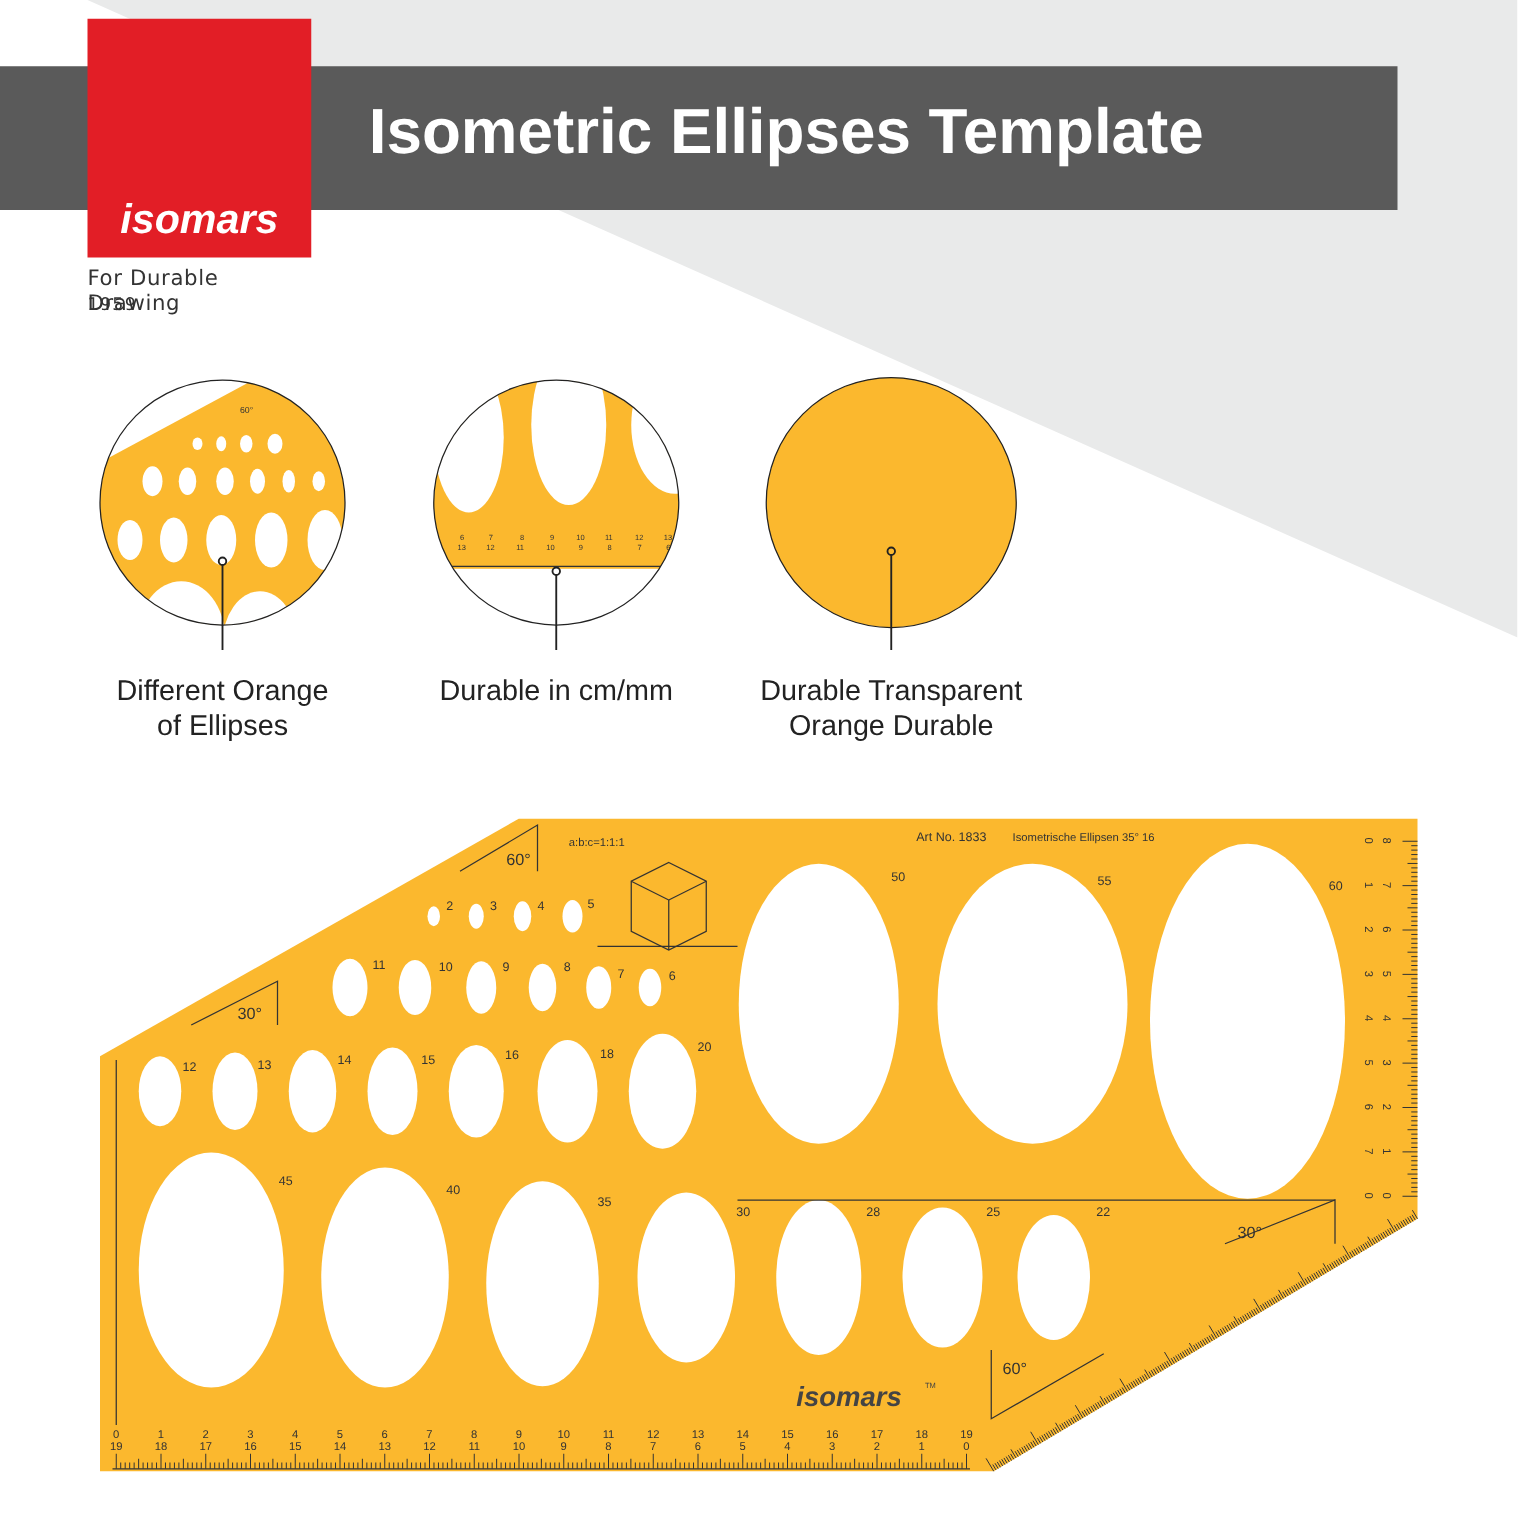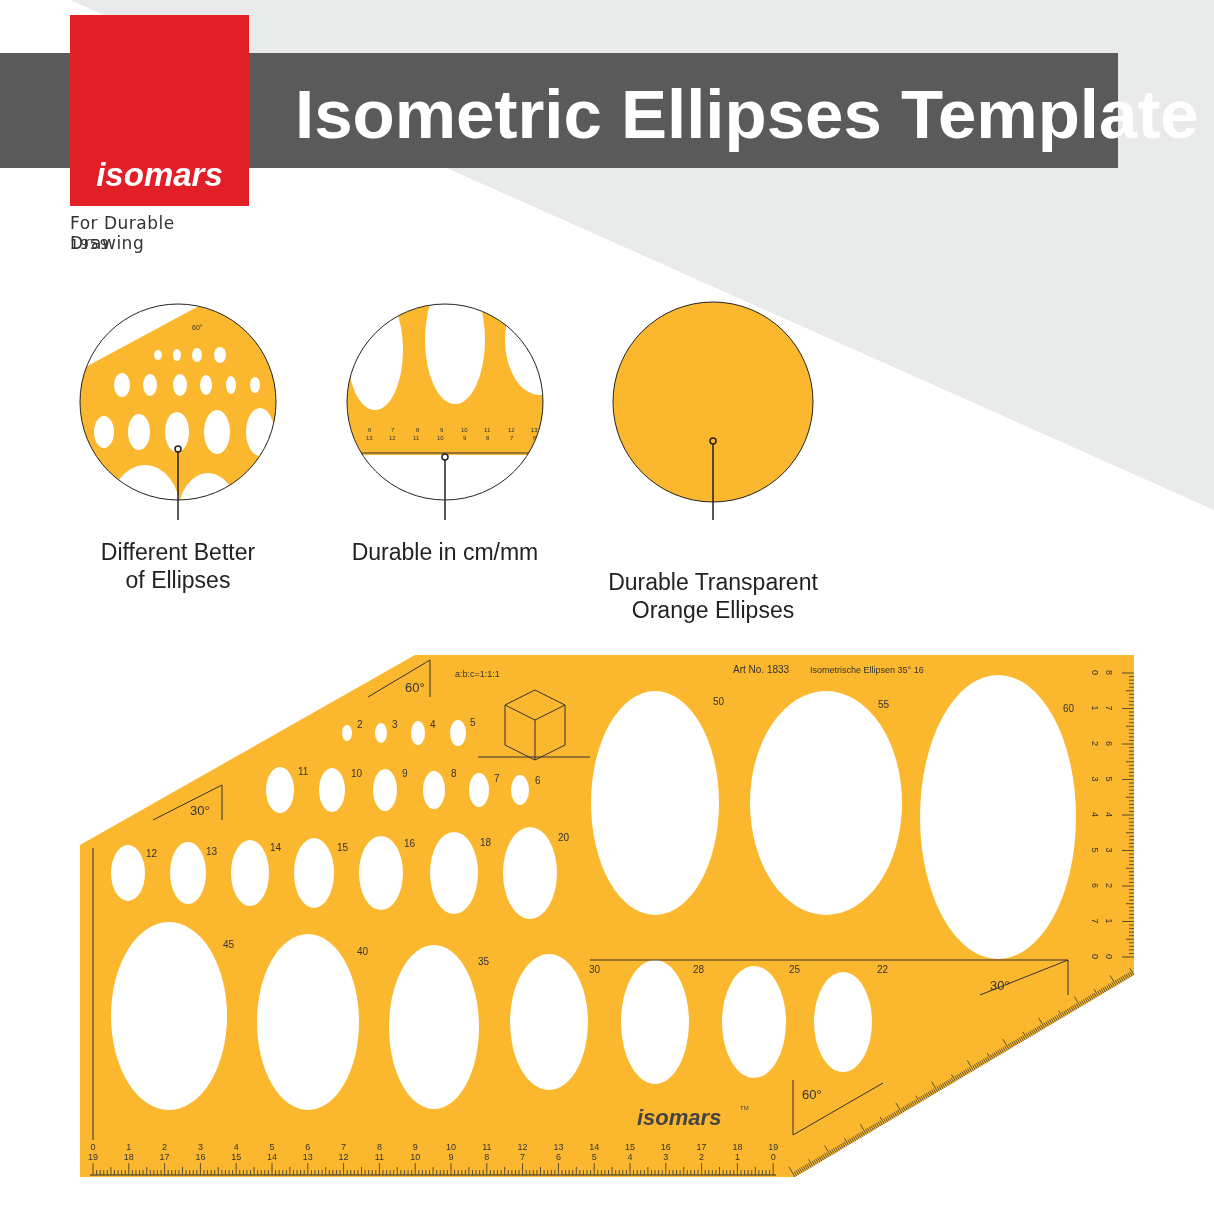--- a/index.html
+++ b/index.html
@@ -1,19 +1,19 @@
 <!DOCTYPE html>
 <html><head>
 <meta charset="utf-8">
 <style>
   html,body{margin:0;padding:0;}
   body{width:1214px;height:1214px;position:relative;overflow:hidden;background:#ffffff;font-family:"Liberation Sans",sans-serif;}
   .bg-svg{position:absolute;left:0;top:0;}
   .title-bar{position:absolute;left:0;top:53px;width:1118px;height:115px;background:#5a5a5a;}
-  .title-text{position:absolute;left:295px;top:75px;font-size:69px;font-weight:bold;color:#ffffff;font-family:"Liberation Sans",sans-serif;letter-spacing:0px;}
+  .title-text{position:absolute;left:295px;top:75px;font-size:51px;font-weight:bold;color:#ffffff;font-family:"Liberation Sans",sans-serif;letter-spacing:0px;}
   .logo{position:absolute;left:70px;top:15px;width:179px;height:191px;background:#e21e26;}
   .logo-text{position:absolute;left:0;width:179px;bottom:12px;text-align:center;color:#fff;font-size:33px;font-weight:bold;font-style:italic;font-family:"Liberation Sans",sans-serif;}
   .tagline{position:absolute;left:70px;top:213px;width:179px;font-size:17px;color:#333;font-family:"DejaVu Sans",sans-serif;text-align:left;letter-spacing:0.5px;}
   .year{position:absolute;left:70px;top:236px;width:179px;font-size:14px;color:#333;font-family:"DejaVu Sans",sans-serif;letter-spacing:1px;}
   .feature-label{position:absolute;text-align:center;font-size:23px;color:#222;line-height:28px;font-family:"Liberation Sans",sans-serif;}
   .template-svg{position:absolute;left:0;top:0;}
 </style>
 </head>
 <body>
 
@@ -103,29 +103,29 @@
   </g>
 
   <g>
     <circle cx="713" cy="402" r="100" fill="#fbb82e" stroke="#222" stroke-width="1"></circle>
     <line x1="713" y1="444" x2="713" y2="520" stroke="#222" stroke-width="1.5"></line>
     <circle cx="713" cy="441" r="3" fill="#fbb82e" stroke="#222" stroke-width="1.5"></circle>
   </g>
 </svg>
 
 <div class="feature-label" style="left:78px;top:538px;width:200px;">
-  <div>Different Better</div>
+  <div>Different Orange</div>
   <div>of Ellipses</div>
 </div>
 <div class="feature-label" style="left:330px;top:538px;width:230px;">
   <div>Durable in cm/mm</div>
 </div>
-<div class="feature-label" style="left:585px;top:568px;width:256px;text-align:center;">
+<div class="feature-label" style="left:585px;top:538px;width:256px;text-align:center;">
   <div>Durable Transparent</div>
-  <div>Orange Ellipses</div>
+  <div>Orange Durable</div>
 </div>
 
 <svg class="template-svg" width="1214" height="1214">
   <polygon points="80,845 415,655 1134,655 1134,975 795,1177 80,1177" fill="#fbb82e"></polygon>
 
   <ellipse cx="655" cy="803" rx="64" ry="112" fill="#fff"></ellipse>
   <ellipse cx="826" cy="803" rx="76" ry="112" fill="#fff"></ellipse>
   <ellipse cx="998" cy="817" rx="78" ry="142" fill="#fff"></ellipse>
 
   <ellipse cx="169" cy="1016" rx="58" ry="94" fill="#fff"></ellipse>

